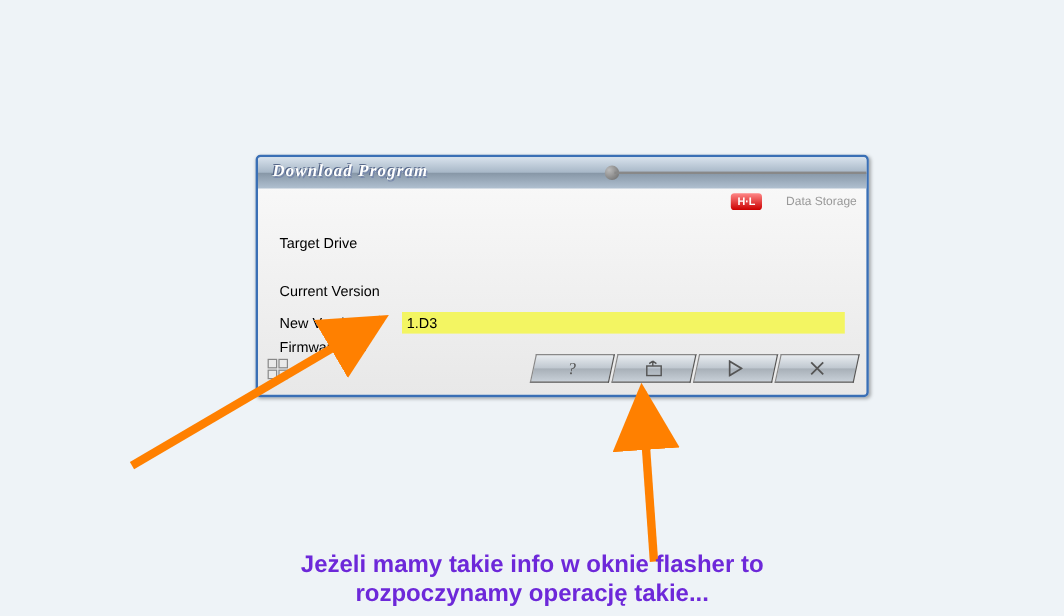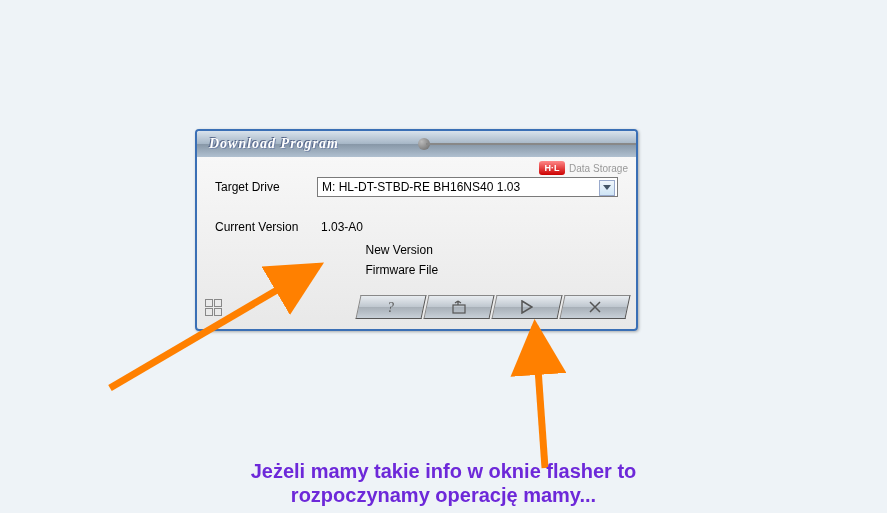--- a/index.html
+++ b/index.html
@@ -7,23 +7,23 @@
       width: 887px;
       height: 513px;
       background: #eef3f7;
       font-family: Tahoma, Arial, sans-serif;
       font-size: 12px;
       position: relative;
       color: #000;
     }
     .dialog {
       position: absolute;
-      left: 195px;
+      left: 213px;
       top: 129px;
-      width: 443px;
+      width: 511px;
       height: 202px;
       background: linear-gradient(to bottom, #fafafa, #e8e8e8);
       border: 2px solid #3a6fb5;
       border-radius: 4px;
       box-shadow: 1px 1px 3px rgba(0,0,0,0.3);
     }
     .titlebar {
       height: 26px;
       background: linear-gradient(to bottom, #d8e2ec, #a8b8c8 48%, #8898a8 52%, #b0c0d0);
       border-top-left-radius: 3px;
@@ -58,40 +58,40 @@
       height: 12px;
       border-radius: 50%;
       background: radial-gradient(circle at 30% 30%, #bbb, #666);
     }
     .brand-area {
       position: absolute;
       right: 8px;
       top: 30px;
       display: flex;
       align-items: center;
-      gap: 4px;
+      gap: 20px;
     }
     .brand-logo {
       width: 26px;
       height: 14px;
       background: linear-gradient(to bottom, #ff8888, #cc0000);
       border-radius: 3px;
       display: flex;
       align-items: center;
       justify-content: center;
       color: #fff;
       font-weight: bold;
       font-size: 9px;
     }
     .brand-text {
       font-size: 10px;
       color: #999;
     }
     .content {
-      padding: 20px 18px 8px 18px;
+      padding: 36px 18px 8px 18px;
     }
     .row {
       display: flex;
       align-items: center;
       margin-bottom: 6px;
       height: 20px;
     }
     .row-label {
       width: 102px;
       font-size: 12px;
@@ -124,21 +124,20 @@
     .row-value {
       flex: 1;
       font-size: 12px;
       padding: 2px 4px;
     }
     .highlighted {
       background: #f3f562;
     }
     .row.highlighted-row {
       margin-bottom: 0;
-      flex-direction: column;
     }
     .button-bar {
       position: absolute;
       bottom: 6px;
       left: 0;
       right: 0;
       height: 32px;
       display: flex;
       align-items: center;
       padding: 0 8px;
@@ -209,39 +208,31 @@
   </div>
 
   <div class="brand-area">
     <div class="brand-logo">H·L</div>
     <span class="brand-text">Data Storage</span>
   </div>
 
   <div class="content">
     <div class="row">
       <div class="row-label">Target Drive</div>
-      <div class="dropdown">
-        <span>M: HL-DT-STBD-RE  BH16NS40 1.03</span>
-        <div class="dropdown-arrow">
-          <svg width="8" height="6" viewBox="0 0 8 6">
-              <path d="M0 0 L8 0 L4 5 Z" fill="#456"></path>
-            </svg>
-        </div>
-      </div>
     </div>
 
     <div class="spacer-row"></div>
 
     <div class="row">
       <div class="row-label">Current Version</div>
-      <div class="row-value">1.03-A0</div>
     </div>
 
     <div class="row highlighted-row">
       <div class="row-label">New Version</div>
+      <div class="row-value highlighted">1.D3</div>
     </div>
 
     <div class="row highlighted-row">
       <div class="row-label">Firmware File</div>
     </div>
   </div>
 
   <div class="button-bar">
     <div class="bb-left">
       <div class="bb-icons">
@@ -295,13 +286,13 @@
 <svg class="arrow-svg" style="left:495px; top:318px;" width="80" height="160">
   <defs>
       <marker id="ah2" markerWidth="8" markerHeight="8" refX="7" refY="4" orient="auto">
         <path d="M0 0 L8 4 L0 8 Z" fill="#ff8000"></path>
       </marker>
     </defs>
   <line x1="50" y1="150" x2="40" y2="8" stroke="#ff8000" stroke-width="7" marker-end="url(#ah2)"></line>
 </svg>
 
 <div class="annotation line1">Jeżeli mamy takie info w oknie flasher to</div>
-<div class="annotation line2">rozpoczynamy operację mamy...</div>
+<div class="annotation line2">rozpoczynamy operację takie...</div>
 
 </body></html>

